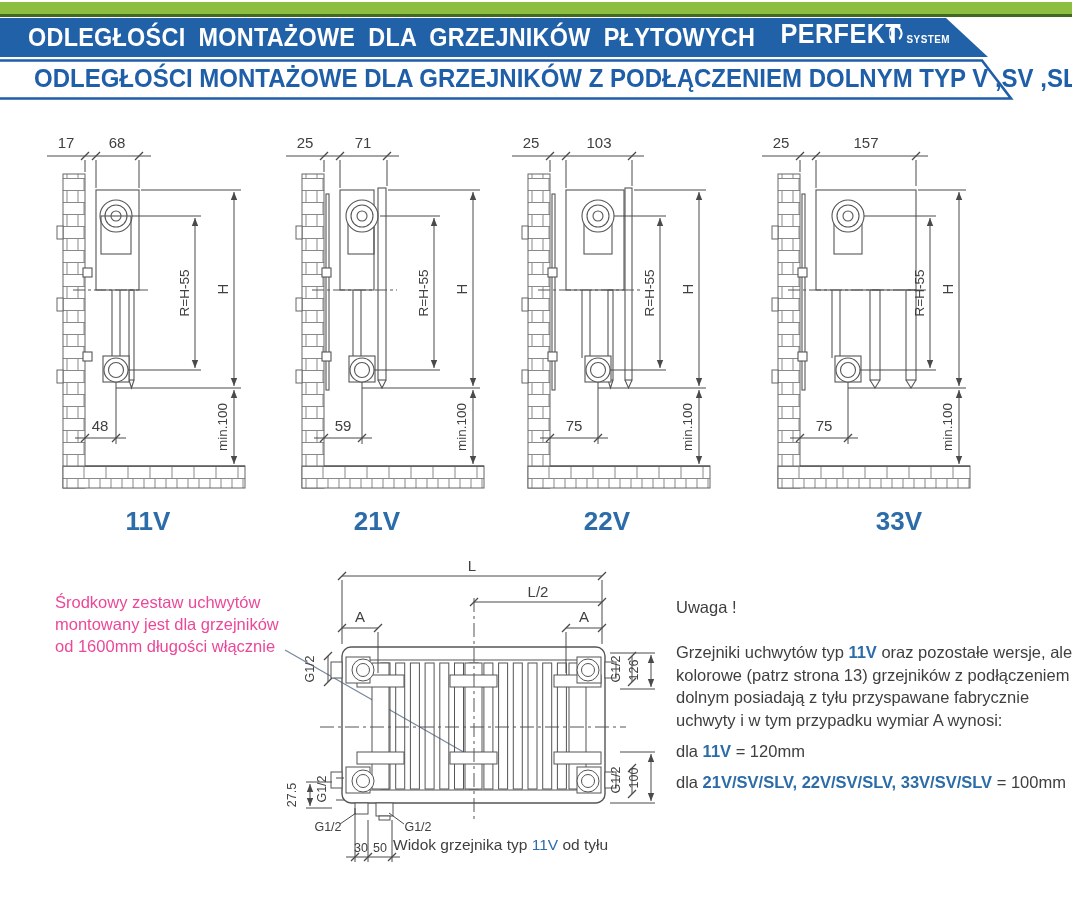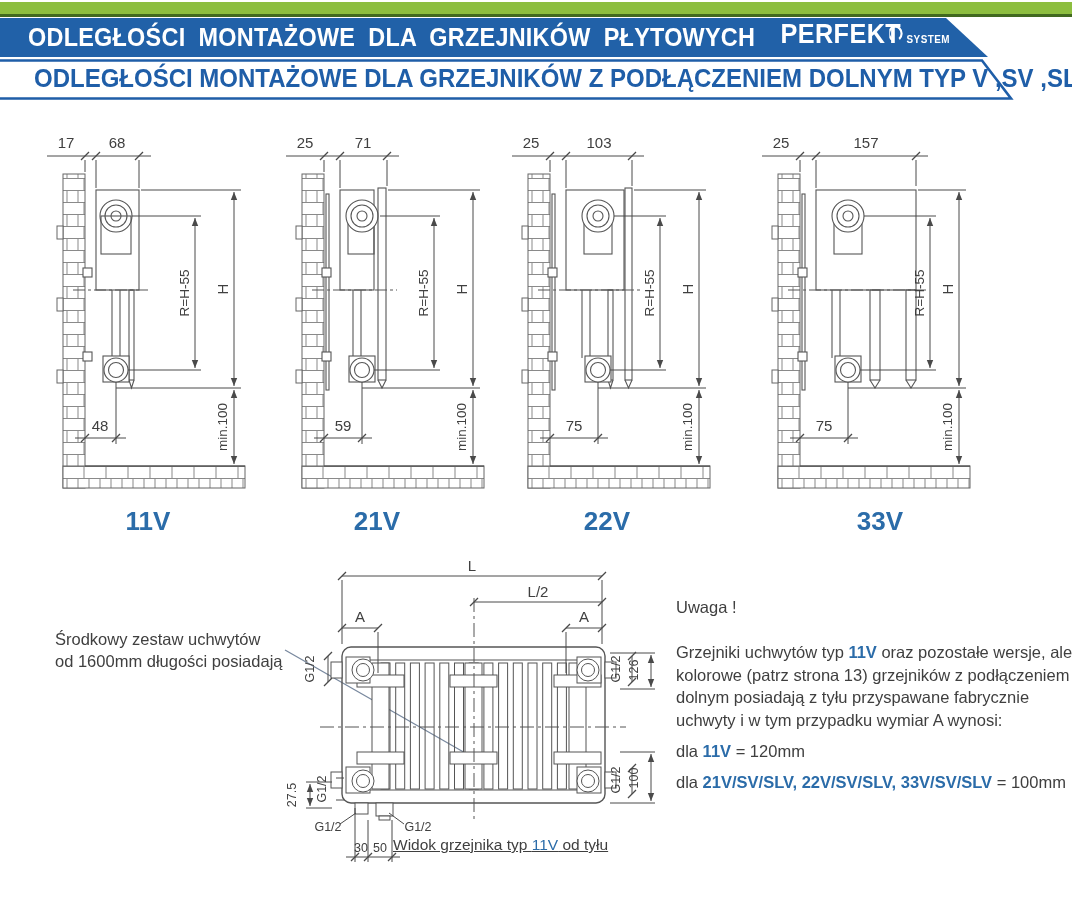--- a/index.html
+++ b/index.html
@@ -20,27 +20,27 @@
     color:#1F5EA8;font-weight:bold;font-size:25px;transform:scaleX(.96);transform-origin:left center;white-space:nowrap;}
   
   .sideviz{position:absolute;top:130px;}
   .typelabel{position:absolute;top:506px;width:120px;text-align:center;
     color:#2B6CA9;font-size:26px;font-weight:bold;}
   svg text{font-family:"Liberation Sans",sans-serif;fill:#404040;}
   .dt{font-size:13.5px;}
   .dt2{font-size:15px;}
   .dt3{font-size:12.5px;}
   
-  .note-left{position:absolute;left:55px;top:592px;font-size:16.5px;line-height:1.33;color:#404040;margin-top:37px;}
+  .note-left{position:absolute;left:55px;top:592px;font-size:16.5px;line-height:1.33;color:#ec4899;}
   .note-right{position:absolute;left:676px;top:596px;width:400px;font-size:16.5px;line-height:1.38;color:#3f3f3f;}
   .note-right p{margin:0 0 8px 0;}
   .note-right .uwaga{margin-bottom:22px;}
   .blue{color:#2B6CA9;font-weight:bold;}
   .rearviz{position:absolute;left:270px;top:556px;}
-  .caption{position:absolute;left:393px;top:836px;font-size:15.5px;color:#3f3f3f;text-decoration:underline;}
+  .caption{position:absolute;left:393px;top:836px;font-size:15.5px;color:#3f3f3f;}
 </style>
 </head>
 <body>
 
 <div id="page">
 
   <svg width="0" height="0" style="position:absolute">
     <defs>
       <pattern id="brick" width="22" height="24" patternUnits="userSpaceOnUse">
         <rect width="22" height="24" fill="#ffffff"></rect>
@@ -282,25 +282,26 @@
       <line x1="46" y1="308" x2="114" y2="308"></line>
       <path d="M52 312 L60 304 M100 312 L108 304" stroke-width="1.3"></path>
     </g>
     <text class="dt2" x="37" y="18" text-anchor="middle">25</text>
     <text class="dt2" x="122" y="18" text-anchor="middle">157</text>
     <text class="dt" transform="rotate(-90 180 163)" x="180" y="163" text-anchor="middle">R=H-55</text>
     <text class="dt2" transform="rotate(-90 209 159)" x="209" y="159" text-anchor="middle">H</text>
     <text class="dt" transform="rotate(-90 208 297)" x="208" y="297" text-anchor="middle">min.100</text>
     <text class="dt2" x="80" y="301" text-anchor="middle">75</text>
   </svg>
-  <div class="typelabel" style="left:820px">33V</div>
+  <div class="typelabel" style="left:839px">33V</div>
 
   <div class="note-left">
     <span style="display:block">Środkowy zestaw uchwytów</span>
-    <span style="display:block">od 1600mm długości posiadają</span>
+    <span style="display:block">montowany jest dla grzejników</span>
+    <span style="display:block">od 1600mm długości włącznie</span>
   </div>
 
   <svg class="rearviz" width="420" height="330" viewBox="0 0 420 330">
     <line x1="15" y1="94" x2="204" y2="202" stroke="#78889e" stroke-width="1.2"></line>
     <g stroke="#555" stroke-width="1" fill="none">
       <rect x="72" y="91" width="263" height="156" rx="9" stroke-width="1.4"></rect>
       <line x1="78" y1="104" x2="329" y2="104"></line>
       <line x1="78" y1="234" x2="329" y2="234"></line>
       <g>
         <rect x="111" y="107" width="9" height="126"></rect>

